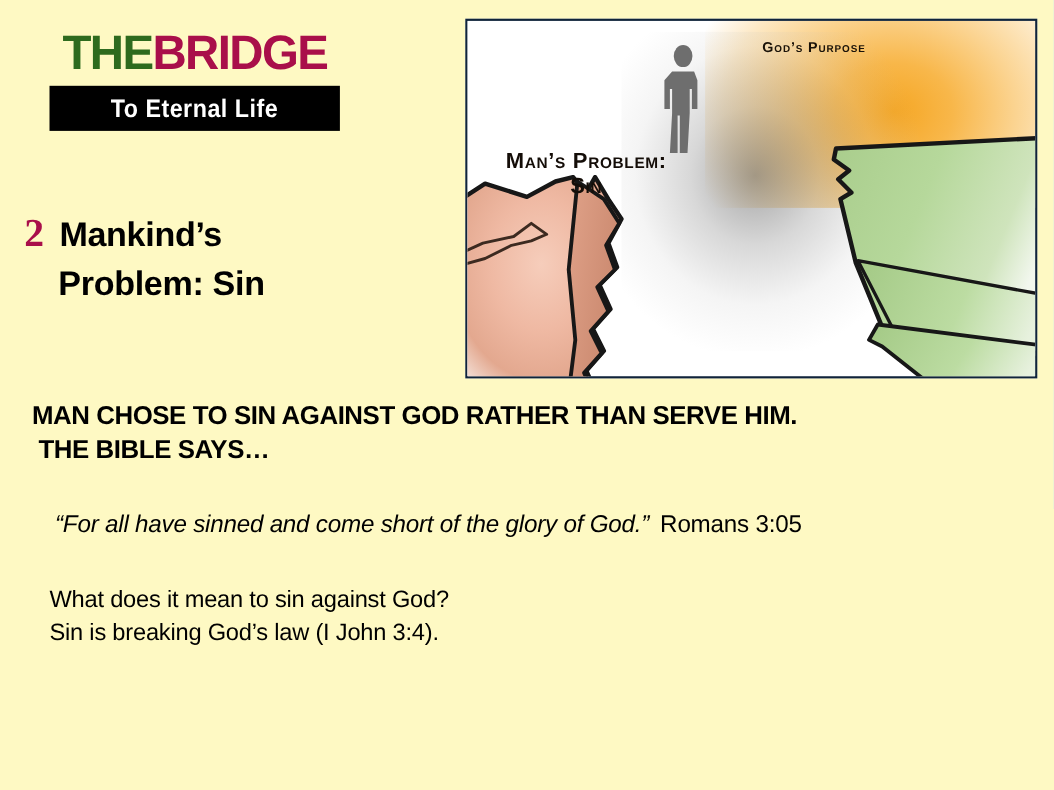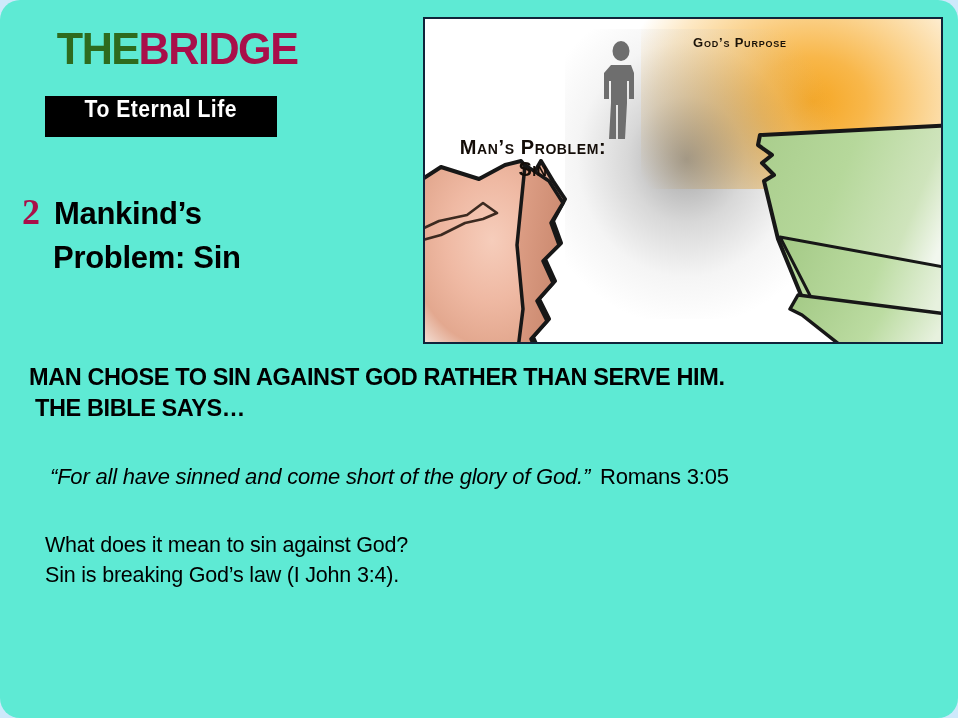--- a/index.html
+++ b/index.html
@@ -12,22 +12,21 @@
     background: #cde9fb;
     font-family: "Liberation Sans", sans-serif;
     overflow: hidden;
     position: relative;
   }
   .slide {
     position: absolute;
     left: 0; top: 0;
     width: 958px;
     height: 718px;
-    background: #5eead4;
-    border-radius: 20px;
+    background: #fef9c3;
   }
 
   
   .logo {
     position: absolute;
     left: 45px;
     top: 24px;
     width: 235px;
   }
   .logo-wordmark {
@@ -37,25 +36,26 @@
     line-height: 50px;
     letter-spacing: -1.5px;
     white-space: nowrap;
     transform: scaleX(0.98);
     transform-origin: left center;
     padding-left: 12px;
   }
   .logo-the { color: #2e6b1e; }
   .logo-bridge { color: #a90f4a; }
   .logo-bar {
-    margin-top: 22px;
+    margin-top: 4px;
     background: #000000;
-    width: 232px;
+    width: 264px;
     height: 41px;
     display: flex;
+    align-items: center;
     justify-content: center;
   }
   .logo-bar-text {
     color: #ffffff;
     font-family: "Liberation Sans", sans-serif;
     font-weight: bold;
     font-size: 23px;
     letter-spacing: 0.5px;
     white-space: nowrap;
     transform: scaleX(0.92);

